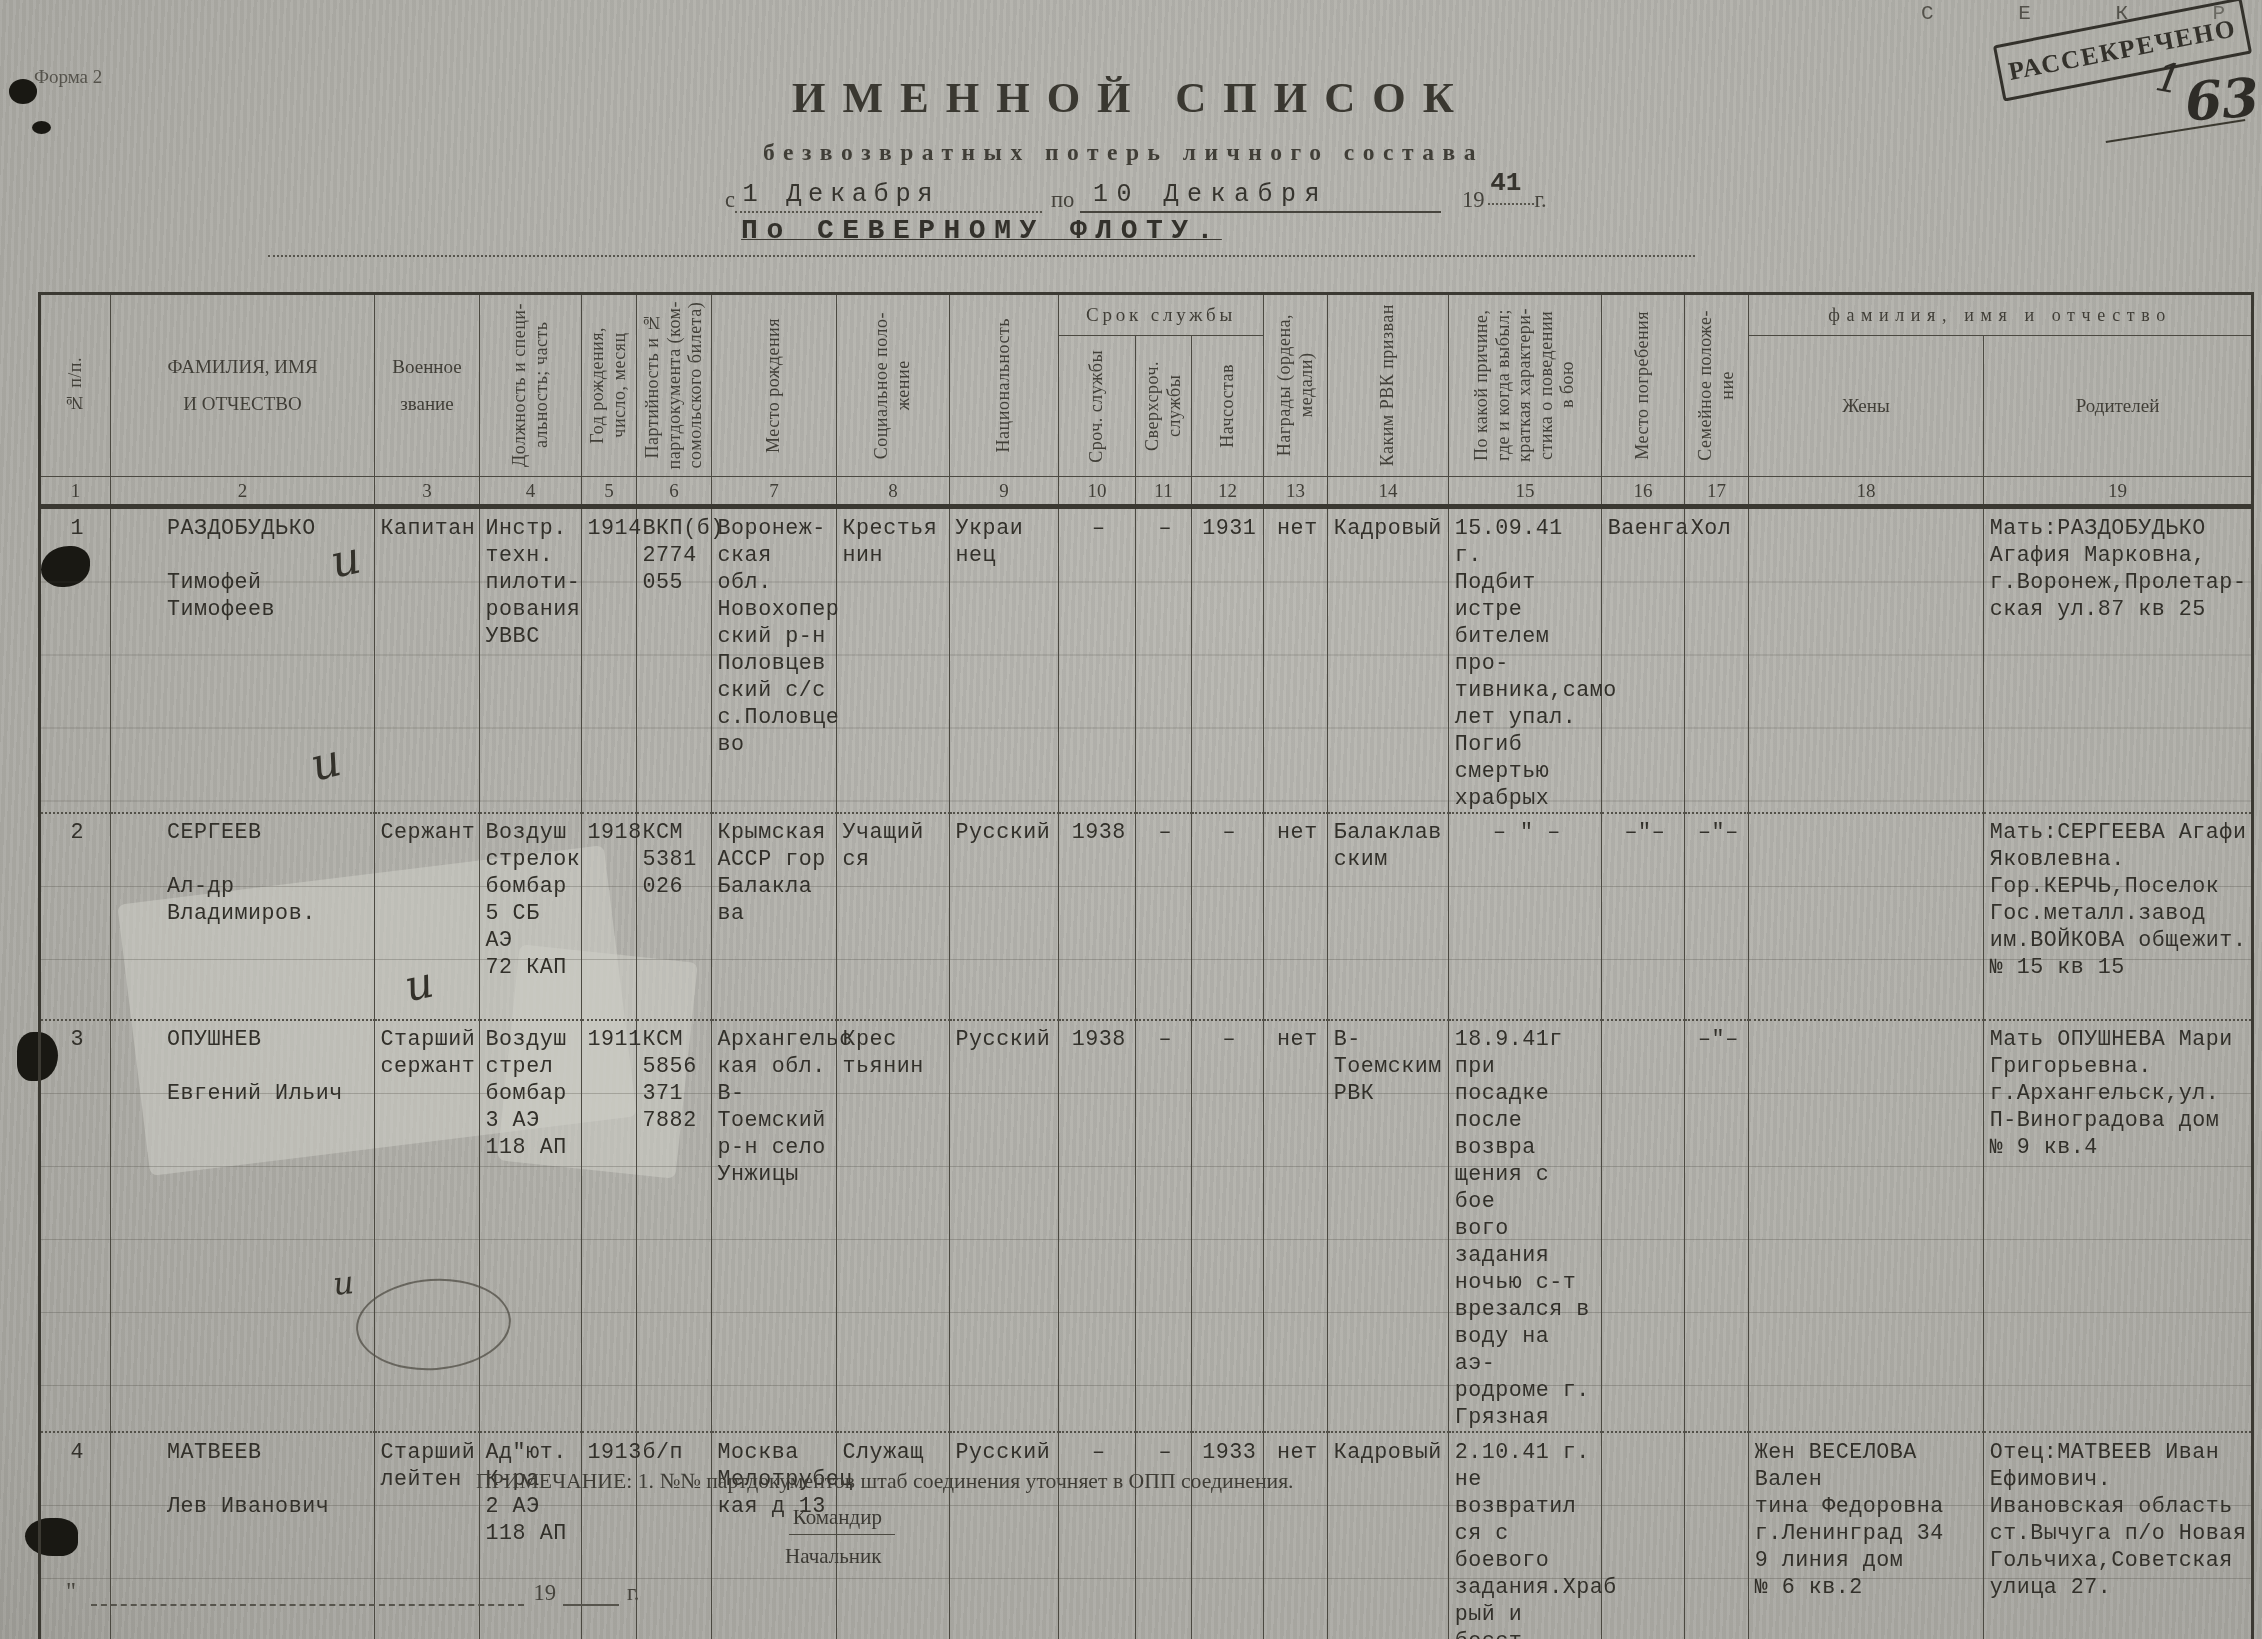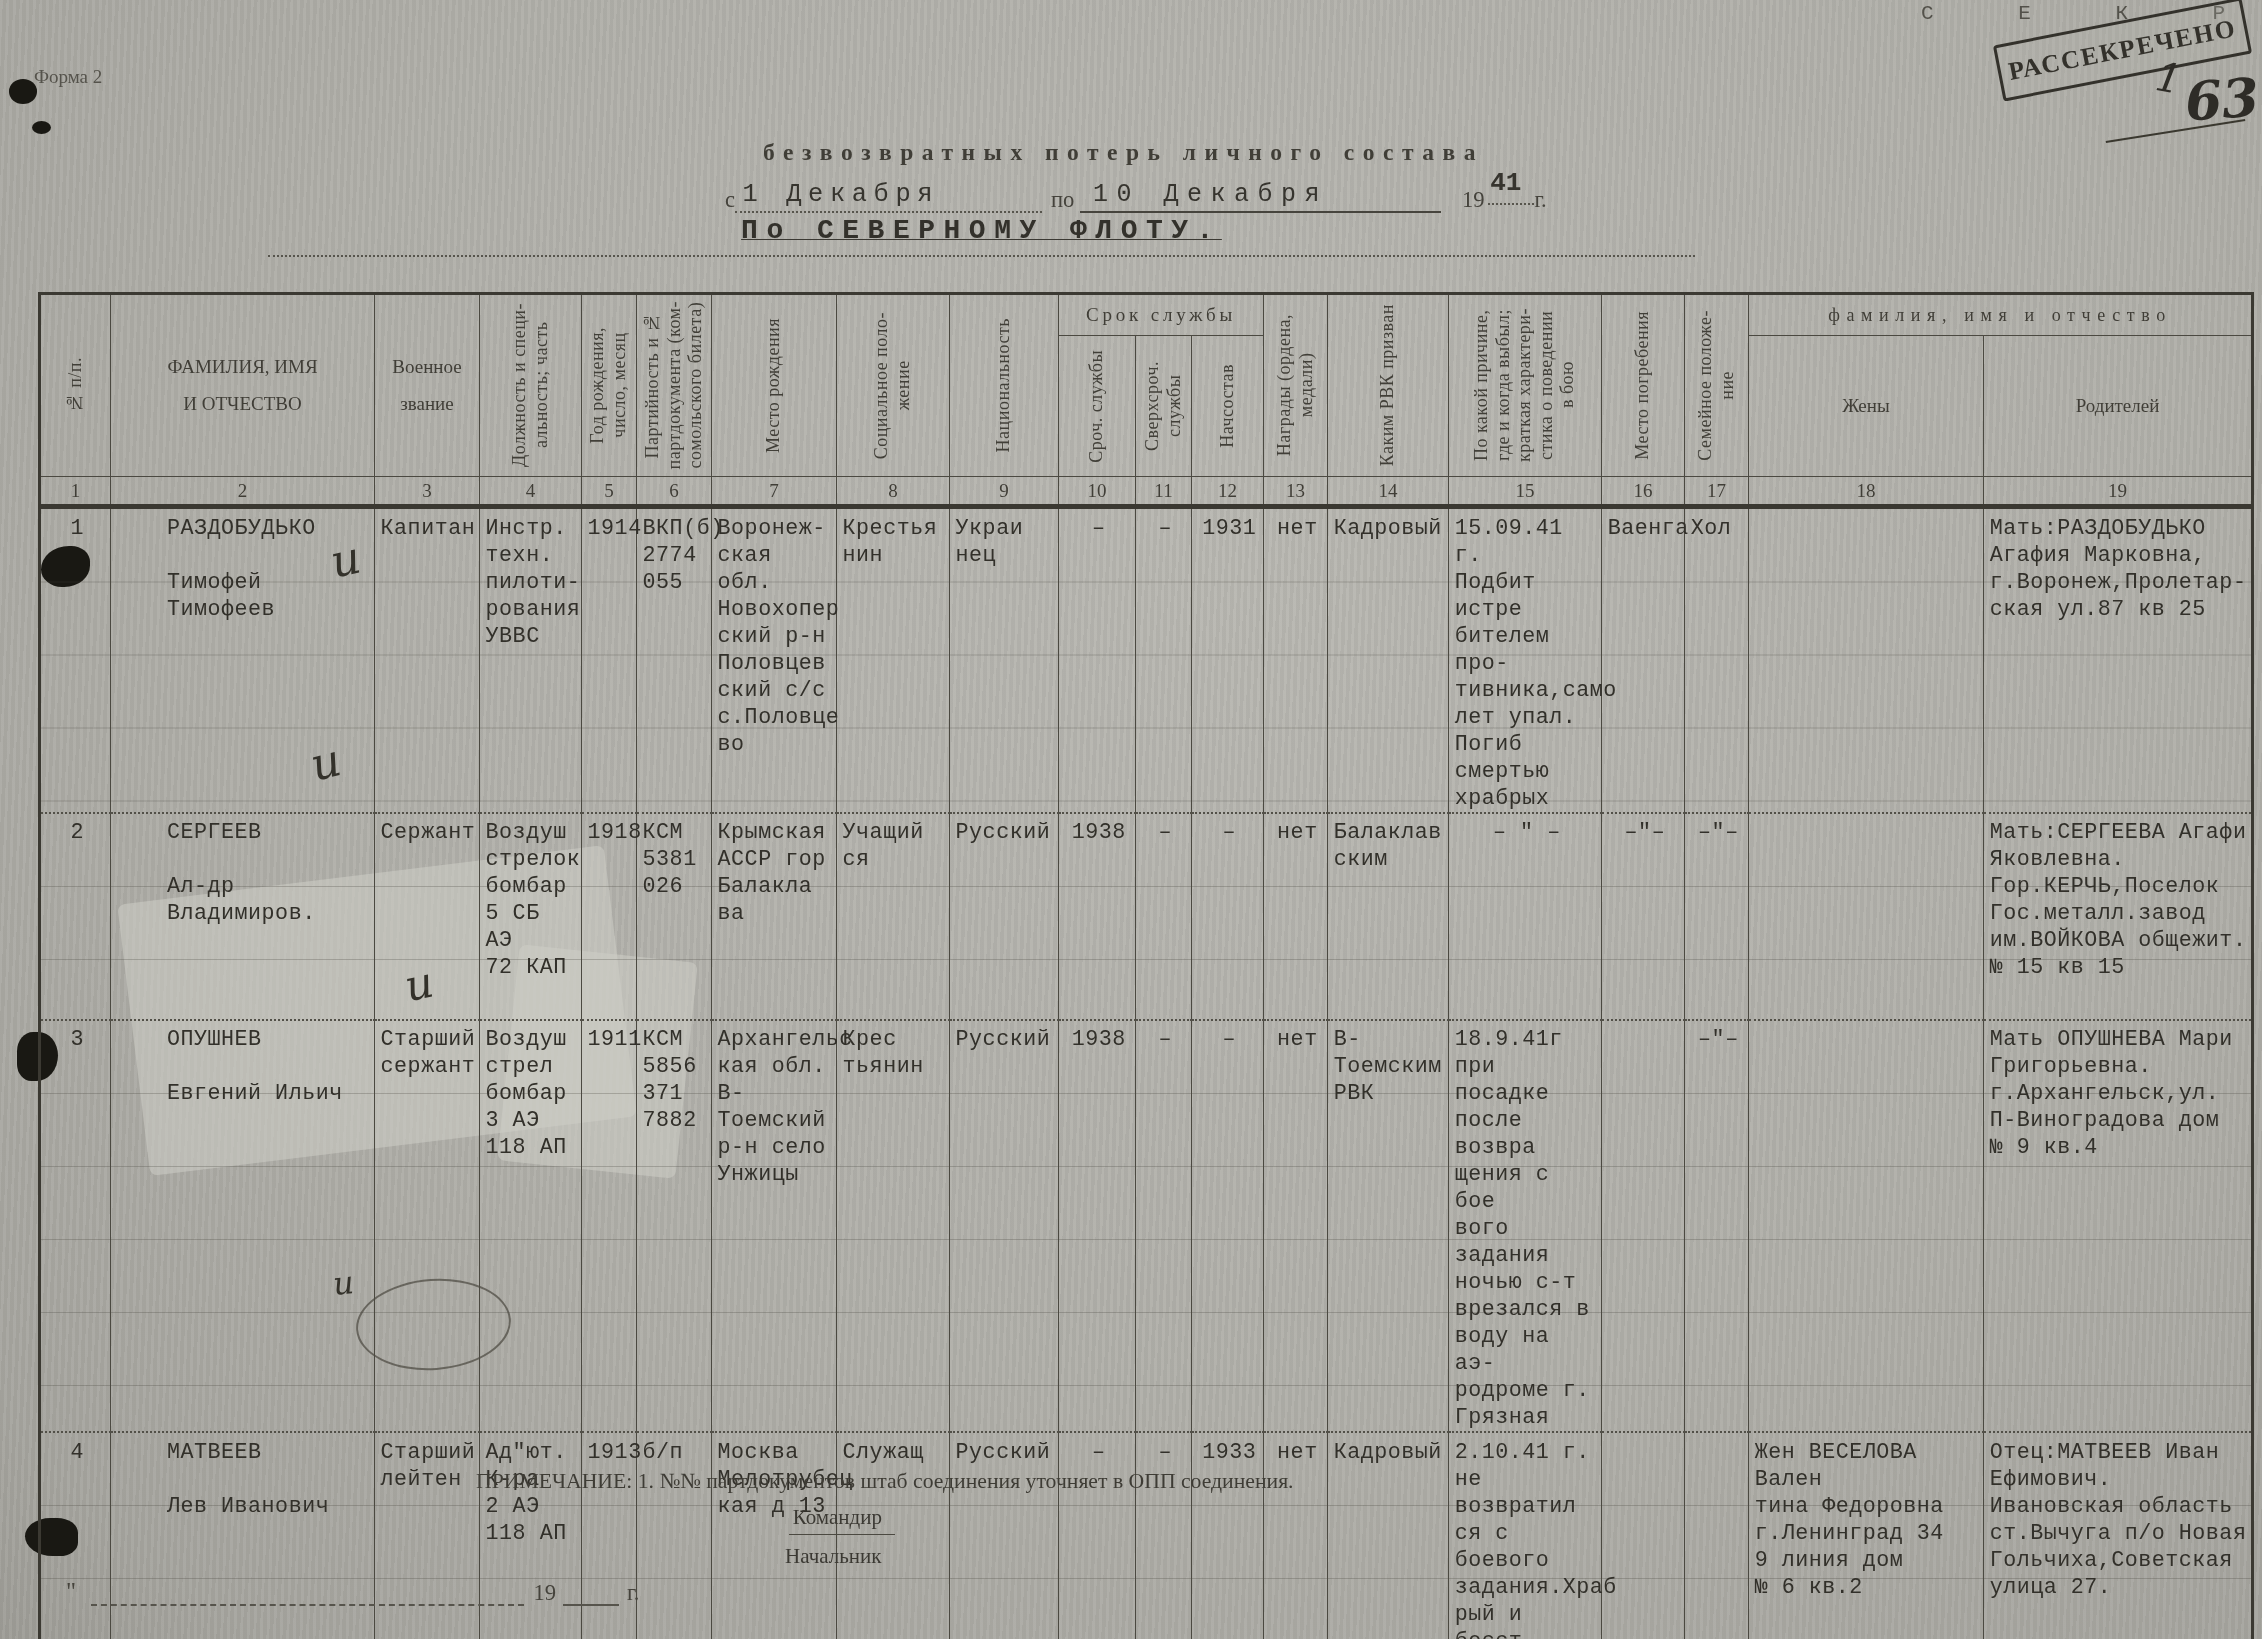--- a/index.html
+++ b/index.html
@@ -86,20 +86,21 @@
 
   <div class="abs patch p1"></div>
   <div class="abs patch p2"></div>
   <div class="abs blob b1"></div>
   <div class="abs blob b2"></div>
   <div class="abs blob b3"></div>
   <div class="abs blob b4"></div>
   <div class="abs blob b5"></div>
 
   <div class="abs form-label">Форма 2</div>
+  <div class="abs title">ИМЕННОЙ СПИСОК</div>
   <div class="abs subtitle">безвозвратных потерь личного состава</div>
 
   <div class="abs dateline">
     <span>с</span>
     <span class="typed d-from">1 Декабря</span>
     <span class="d-po">по</span>
     <span class="typed d-to">10 Декабря</span>
     <span class="d-19">19</span>
     <span class="typed d-41">41</span>
     <span>г.</span>

